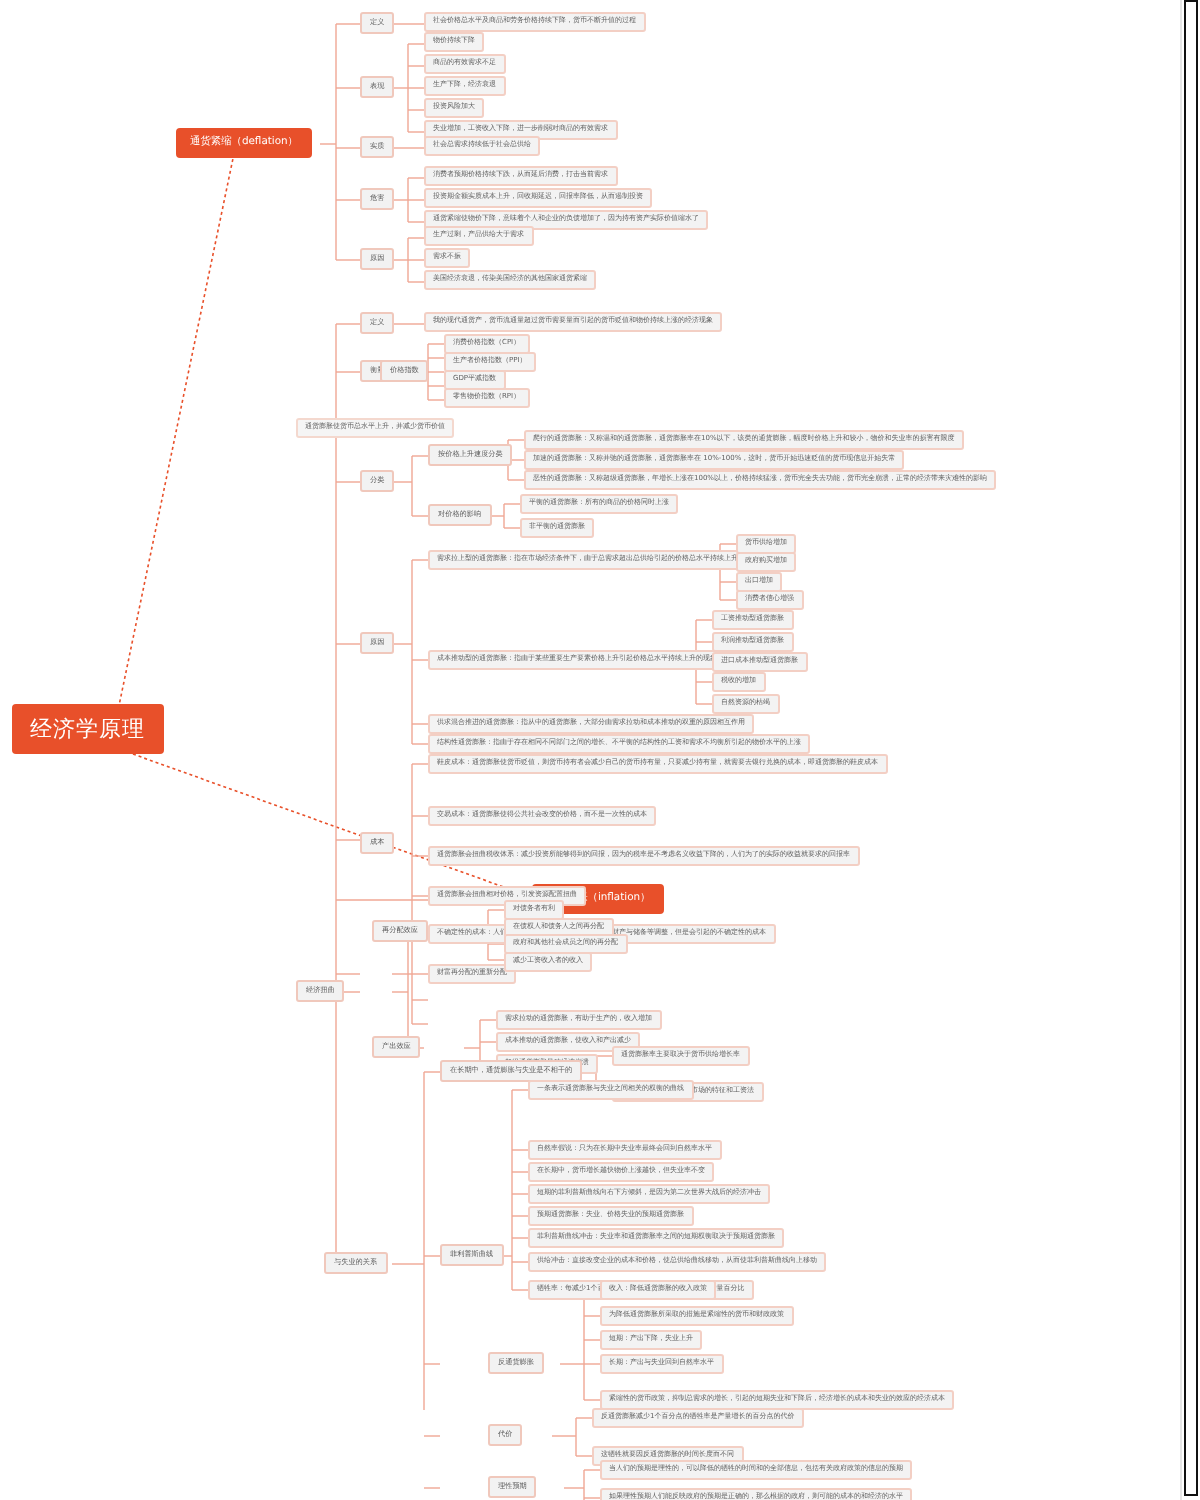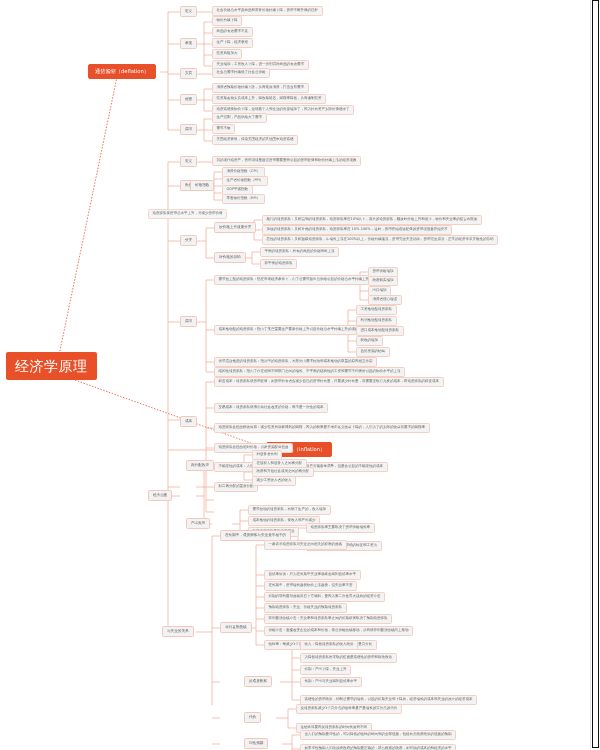--- a/index.html
+++ b/index.html
@@ -16,21 +16,21 @@
     box-sizing:border-box;
     white-space:nowrap;
     line-height:1;
     display:flex;align-items:center;
   }
 
   
   .n-root{
     background:#e8502a;
     color:#ffffff;
-    font-size:14px;
+    font-size:11px;
     padding:7px 9px;
     border-radius:2px;
     letter-spacing:.5px;
   }
   
   .n-b1{
     background:#e8502a;
     color:#ffffff;
     font-size:5.2px;
     padding:4px 6px;

